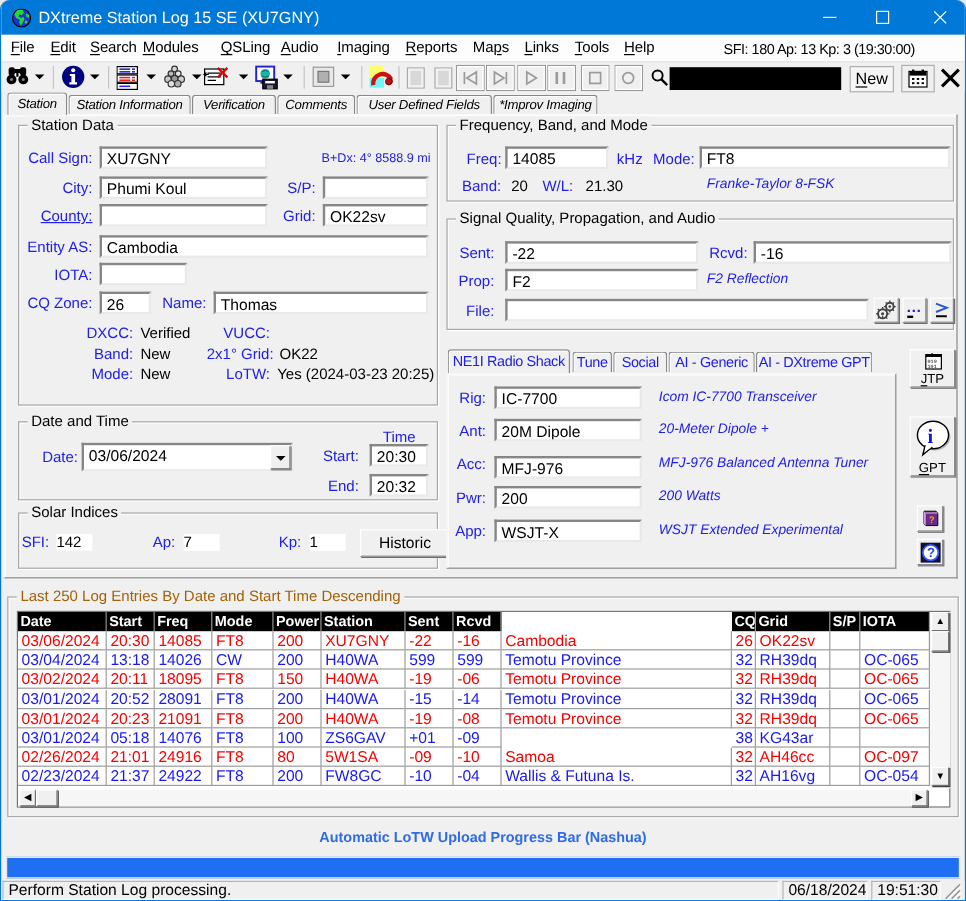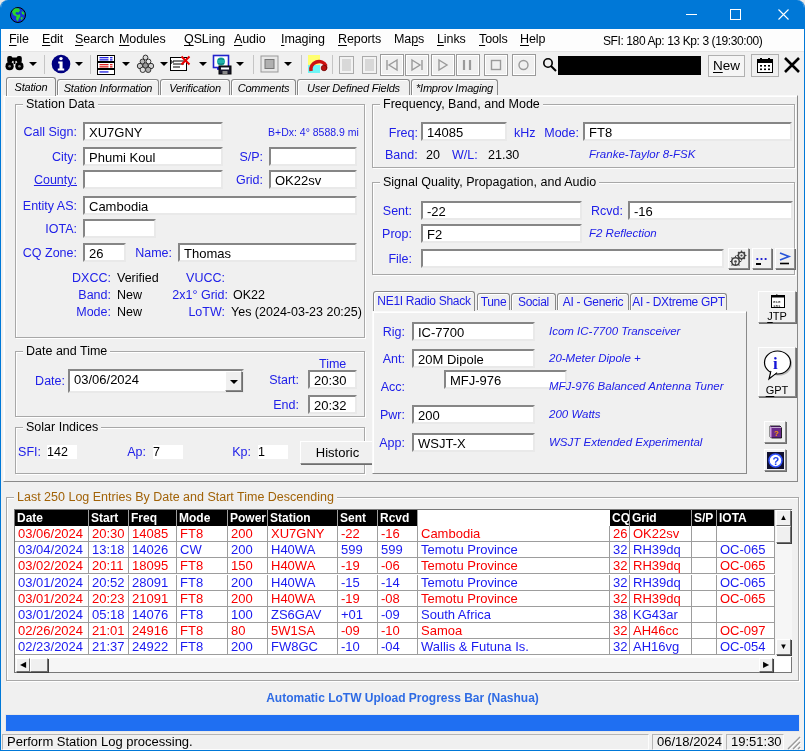--- a/index.html
+++ b/index.html
@@ -73,20 +73,21 @@
 </style>
 </head>
 <body>
 <div class="abs" id="title">
   <svg class="abs" style="left:9px;top:7px" width="16" height="16" viewBox="0 0 16 16">
     <circle cx="8" cy="8" r="7.5" fill="#1636d8" stroke="#000" stroke-width="1"></circle>
     <path d="M4.5 1.5 Q7 0.8 9 1.5 L10 3.5 L8.5 5.5 L6 5 L5.5 7 L8 8 L9.5 7 L10.5 9 L9 11.5 L7.5 14.5 L6 12 L6.5 9.5 L3.5 8 L2 5 Q3 2.5 4.5 1.5 Z" fill="#2ad82a"></path>
     <path d="M12 4 L14.5 6 L14 8 L12 7 L11.5 5 Z" fill="#2ad82a"></path>
     <path d="M11 10 L13 10.5 L12 13 L10.5 12 Z" fill="#2ad82a"></path>
   </svg>
+  <span class="txt">DXtreme Station Log 15 SE (XU7GNY)</span>
   <svg class="capbtn" style="left:668px" width="45" height="29">
       <rect x="17" y="14" width="11" height="1" fill="#fff"></rect>
     </svg>
   <svg class="capbtn" style="left:712px" width="45" height="29">
       <rect x="17.5" y="9.5" width="10" height="10" fill="none" stroke="#fff" stroke-width="1"></rect>
     </svg>
   <svg class="capbtn" style="left:760px" width="45" height="29">
       <path d="M17.5 9.5 L27.5 19.5 M27.5 9.5 L17.5 19.5" stroke="#fff" stroke-width="1.1"></path>
     </svg>
 </div>
@@ -364,21 +365,21 @@
 <div class="ntab" style="left:556px;top:293px;width:72px;line-height:16px;">AI - Generic</div>
 <div class="ntab" style="left:629px;top:293px;width:97px;line-height:16px;">AI - DXtreme GPT</div>
 <div class="abs" style="left:371px;top:311px;width:375px;height:163px;background:#f0f0f0;border:1px solid;border-color:#fafafa #8a8a8a #8a8a8a #fafafa;box-shadow:inset 1px 1px 0 #fff;"></div>
 <div class="lb lbr" style="left:354px;top:325px;width:50px;">Rig:</div>
 <div class="fld" style="left:411px;top:322px;width:123px;height:19px;">IC-7700</div>
 <div class="it" style="left:548px;top:325px;">Icom IC-7700 Transceiver</div>
 <div class="lb lbr" style="left:354px;top:352px;width:50px;">Ant:</div>
 <div class="fld" style="left:411px;top:349px;width:123px;height:19px;">20M Dipole</div>
 <div class="it" style="left:548px;top:352px;">20-Meter Dipole +</div>
 <div class="lb lbr" style="left:354px;top:380px;width:50px;">Acc:</div>
-<div class="fld" style="left:411px;top:370px;width:123px;height:19px;margin-left:32px;">MFJ-976</div>
+<div class="fld" style="left:411px;top:380px;width:123px;height:19px;">MFJ-976</div>
 <div class="it" style="left:548px;top:380px;">MFJ-976 Balanced Antenna Tuner</div>
 <div class="lb lbr" style="left:354px;top:408px;width:50px;">Pwr:</div>
 <div class="fld" style="left:411px;top:405px;width:123px;height:19px;">200</div>
 <div class="it" style="left:548px;top:408px;">200 Watts</div>
 <div class="lb lbr" style="left:354px;top:436px;width:50px;">App:</div>
 <div class="fld" style="left:411px;top:433px;width:123px;height:19px;">WSJT-X</div>
 <div class="it" style="left:548px;top:436px;">WSJT Extended Experimental</div>
 
 <div class="btn3d" style="left:757px;top:291px;width:38px;height:32px;font-size:11px;">
   <svg style="position:absolute;left:11px;top:2px" width="16" height="15" viewBox="0 0 16 15">
@@ -498,21 +499,20 @@
 <div class="cell rowred" style="left:677px;top:80.8px;width:25px;"></div>
 <div class="cell rowred" style="left:702px;top:80.8px;width:58px;">OC-065</div>
 <div class="cell rowblu" style="left:0px;top:97.0px;width:74px;">03/01/2024</div>
 <div class="cell rowblu" style="left:74px;top:97.0px;width:40px;">05:18</div>
 <div class="cell rowblu" style="left:114px;top:97.0px;width:48px;">14076</div>
 <div class="cell rowblu" style="left:162px;top:97.0px;width:51px;">FT8</div>
 <div class="cell rowblu" style="left:213px;top:97.0px;width:40px;">100</div>
 <div class="cell rowblu" style="left:253px;top:97.0px;width:70px;">ZS6GAV</div>
 <div class="cell rowblu" style="left:323px;top:97.0px;width:40px;">+01</div>
 <div class="cell rowblu" style="left:363px;top:97.0px;width:40px;">-09</div>
-<div class="cell rowblu" style="left:403px;top:97.0px;width:192px;">South Africa</div>
 <div class="cell rowblu" style="left:595px;top:97.0px;width:20px;">38</div>
 <div class="cell rowblu" style="left:615px;top:97.0px;width:62px;">KG43ar</div>
 <div class="cell rowblu" style="left:677px;top:97.0px;width:25px;"></div>
 <div class="cell rowblu" style="left:702px;top:97.0px;width:58px;"></div>
 <div class="cell rowred" style="left:0px;top:113.2px;width:74px;">02/26/2024</div>
 <div class="cell rowred" style="left:74px;top:113.2px;width:40px;">21:01</div>
 <div class="cell rowred" style="left:114px;top:113.2px;width:48px;">24916</div>
 <div class="cell rowred" style="left:162px;top:113.2px;width:51px;">FT8</div>
 <div class="cell rowred" style="left:213px;top:113.2px;width:40px;">80</div>
 <div class="cell rowred" style="left:253px;top:113.2px;width:70px;">5W1SA</div>

